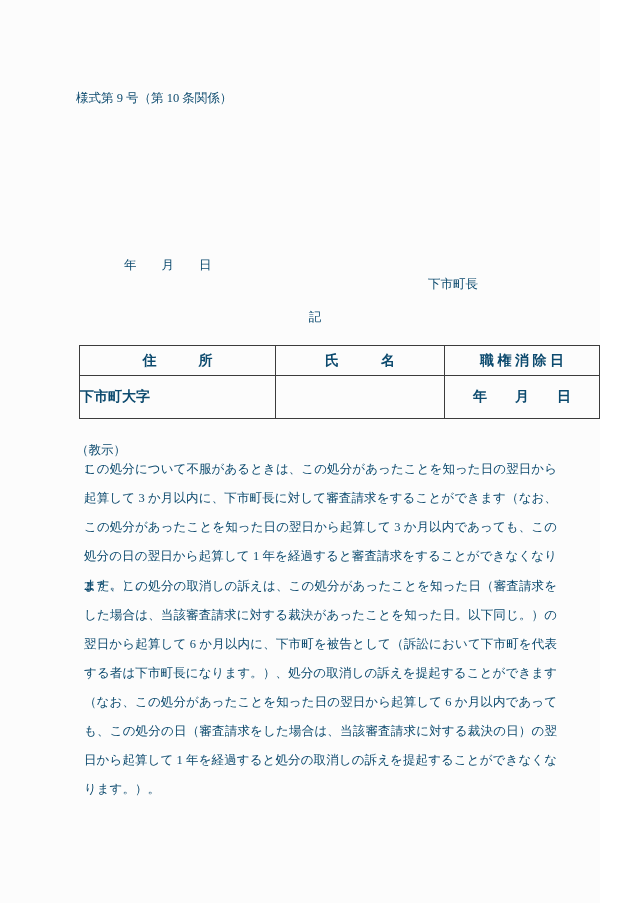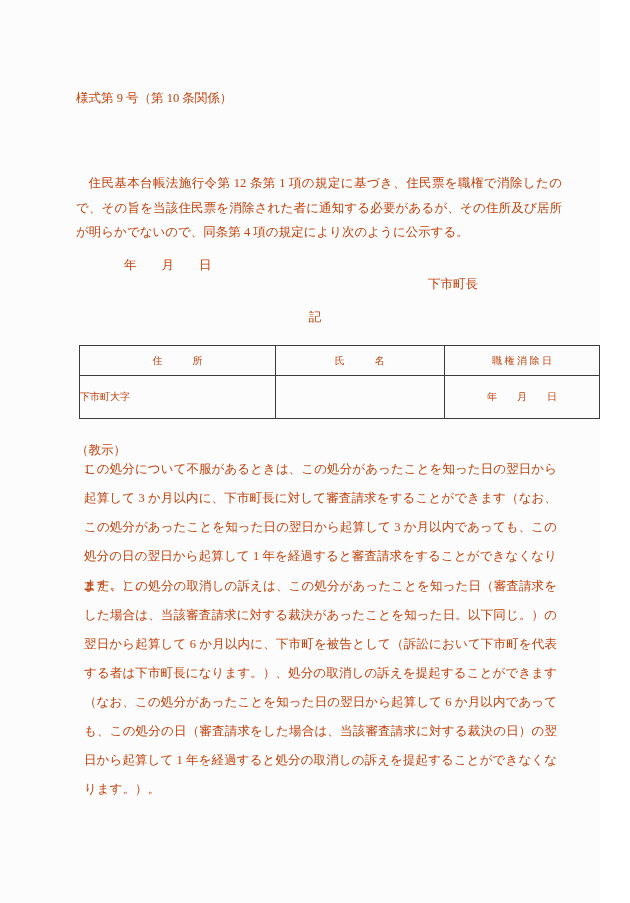--- a/index.html
+++ b/index.html
@@ -6,21 +6,21 @@
     margin: 0;
     padding: 0;
     background: #ffffff;
   }
   .page {
     position: relative;
     width: 600px;
     height: 903px;
     background: #fcfcfc;
     font-family: "Liberation Serif", "DejaVu Serif", serif;
-    color: #c2410c;
+    color: #0c4a6e;
     font-size: 12.5px;
     overflow: hidden;
   }
   .abs { position: absolute; }
 
   #form-number   { left: 76px;  top: 90px;  }
   #notice-number { left: 76px;  top: 123px; }
 
   #body-paragraph {
     left: 76px;
@@ -44,22 +44,22 @@
 
   #removal-table {
     position: absolute;
     left: 79px;
     top: 345px;
     border-collapse: collapse;
     table-layout: fixed;
   }
   #removal-table th, #removal-table td {
     border: 1px solid #3c3c3c;
-    font-weight: normal;
-    font-size: 10px;
+    font-weight: bold;
+    font-size: 14px;
     padding: 0;
     background: transparent;
   }
   #removal-table th { height: 29px; text-align: center; }
   #removal-table td { height: 42px; vertical-align: middle; margin-left: 26px; }
   .col-addr { width: 197px; }
   .col-name { width: 170px; }
   .col-date { width: 156px; }
   #cell-address { padding-left: 7px; text-align: left; }
   #cell-removal-date { text-align: center; padding-left: 38px; }
@@ -84,21 +84,20 @@
   #item-2 { top: 572px; }
 </style>
 </head>
 <body>
 
 <div class="page">
 
   <div class="abs" id="form-number">様式第 9 号（第 10 条関係）</div>
 
 
-  <p class="abs" id="body-paragraph">住民基本台帳法施行令第 12 条第 1 項の規定に基づき、住民票を職権で消除したので、その旨を当該住民票を消除された者に通知する必要があるが、その住所及び居所が明らかでないので、同条第 4 項の規定により次のように公示する。</p>
 
   <div class="abs" id="date-line">年　　月　　日</div>
 
   <div class="abs" id="signer">下市町長</div>
 
   <div class="abs" id="section-marker">記</div>
 
   <table id="removal-table">
     <colgroup>
       <col class="col-addr">

